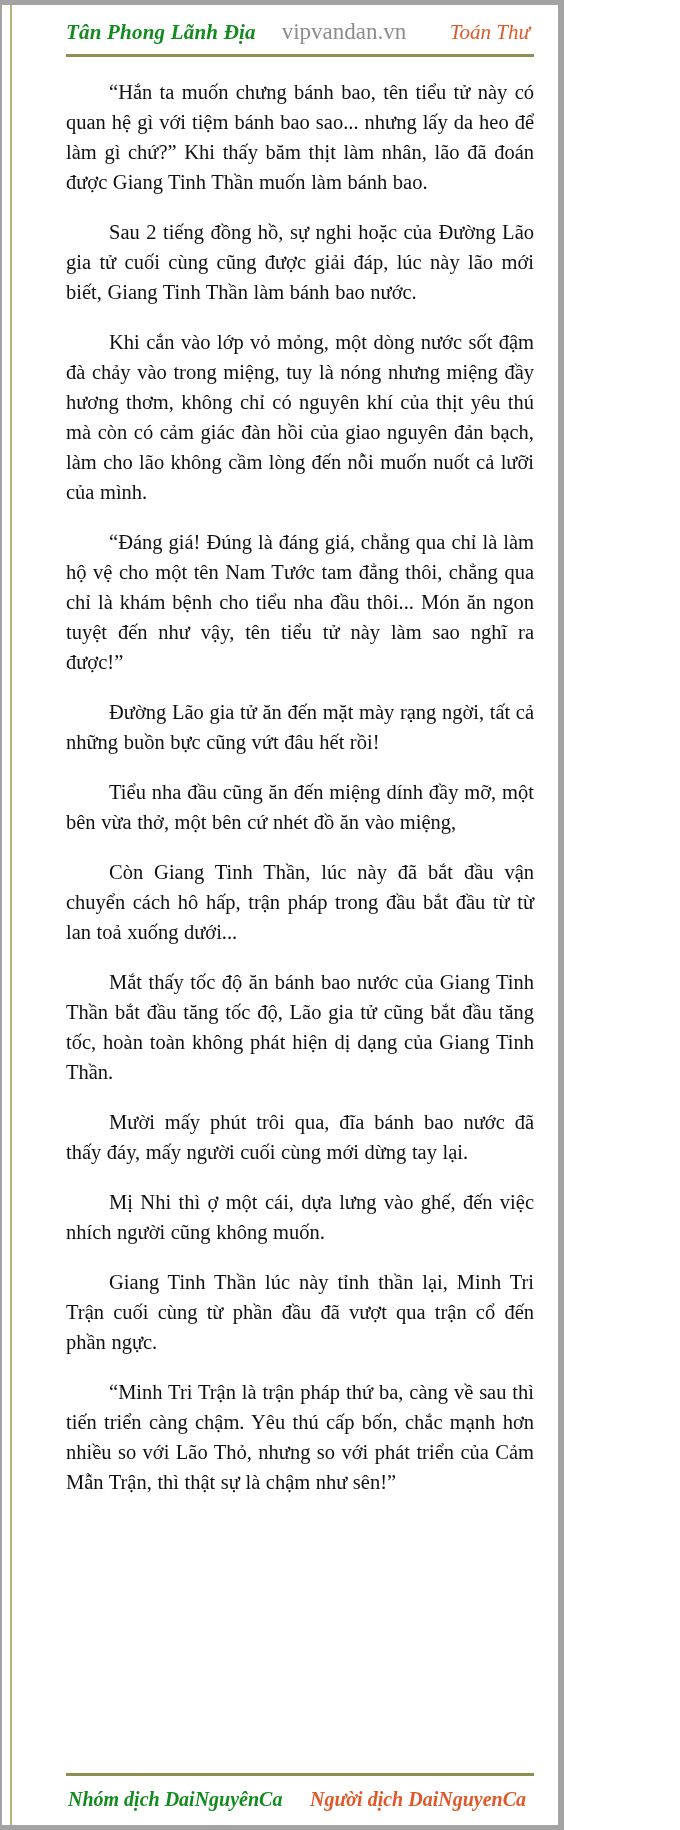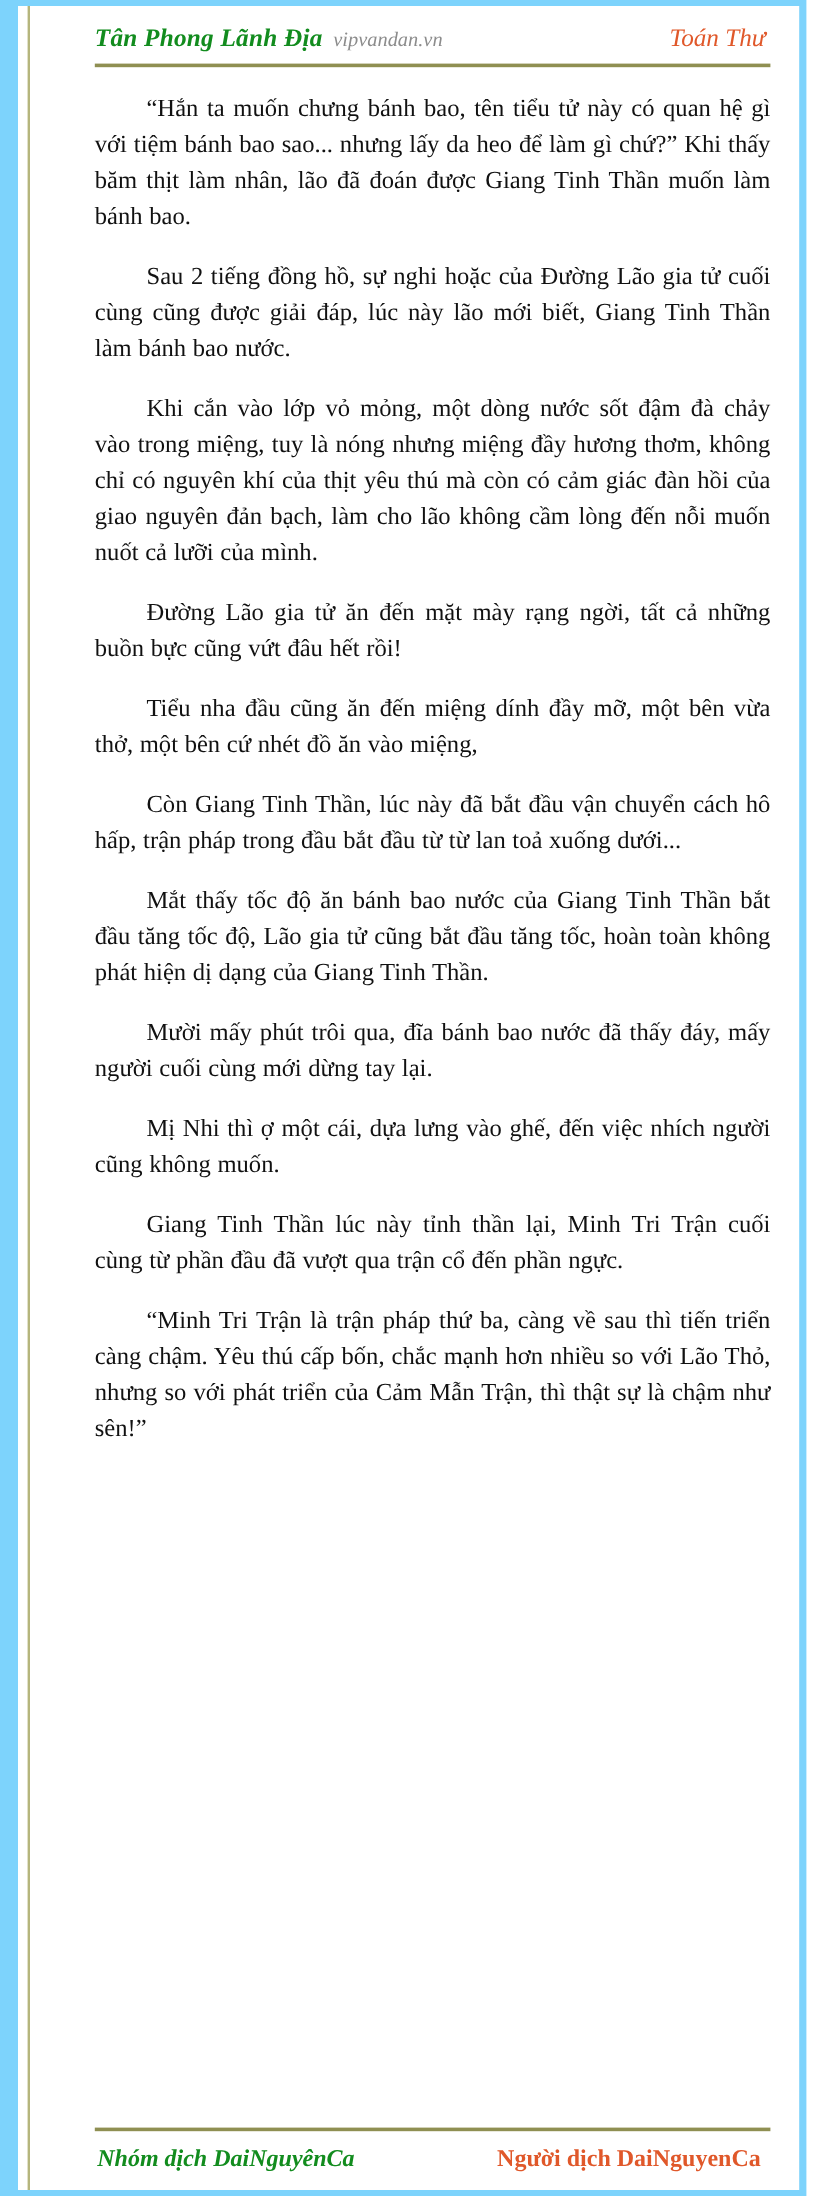--- a/index.html
+++ b/index.html
@@ -10,24 +10,24 @@
   }
   body {
     width: 680px;
     height: 1830px;
     font-family: "Liberation Serif", "DejaVu Serif", serif;
   }
 
   
   #page-frame {
     position: relative;
-    width: 672px;
+    width: 564px;
     height: 1830px;
-    background: #7dd3fc;
-    padding: 5px 6px 5px 15px;
+    background: #a3a3a3;
+    padding: 5px 6px 5px 2px;
     overflow: hidden;
   }
 
   
   #sheet {
     position: relative;
     width: 100%;
     height: 100%;
     background: #ffffff;
     overflow: hidden;
@@ -90,24 +90,23 @@
   }
   .hdr-site {
     font-style: italic;
     font-weight: bold;
     font-size: 21px;
     color: #128c1e;
     letter-spacing: 0.2px;
     white-space: nowrap;
   }
   .hdr-url {
-    font-style: italic;
-    font-size: 17px;
+    font-size: 23px;
     color: #8c8c8c;
-    margin-left: 9px;
+    margin-left: 26px;
     white-space: nowrap;
   }
   .hdr-spacer { flex: 1 1 auto; }
   .hdr-book {
     font-style: italic;
     font-weight: normal;
     font-size: 21px;
     color: #e0582a;
     white-space: nowrap;
   }
@@ -152,20 +151,21 @@
   }
   .ftr-left {
     font-style: italic;
     font-weight: bold;
     font-size: 20px;
     color: #128c1e;
     white-space: nowrap;
   }
   .ftr-spacer { flex: 1 1 auto; }
   .ftr-right {
+    font-style: italic;
     font-weight: bold;
     font-size: 20px;
     color: #e0582a;
     white-space: nowrap;
   }
 </style>
 </head>
 <body>
 
 <div id="page-frame">
@@ -185,20 +185,21 @@
           <span class="hdr-spacer"></span>
           <span class="hdr-book">Toán Thư</span>
         </div>
         <div class="rule"></div>
       </div>
 
       <div id="doc-body">
         <p>“Hắn ta muốn chưng bánh bao, tên tiểu tử này có quan hệ gì với tiệm bánh bao sao... nhưng lấy da heo để làm gì chứ?” Khi thấy băm thịt làm nhân, lão đã đoán được Giang Tinh Thần muốn làm bánh bao.</p>
         <p>Sau 2 tiếng đồng hồ, sự nghi hoặc của Đường Lão gia tử cuối cùng cũng được giải đáp, lúc này lão mới biết, Giang Tinh Thần làm bánh bao nước.</p>
         <p>Khi cắn vào lớp vỏ mỏng, một dòng nước sốt đậm đà chảy vào trong miệng, tuy là nóng nhưng miệng đầy hương thơm, không chỉ có nguyên khí của thịt yêu thú mà còn có cảm giác đàn hồi của giao nguyên đản bạch, làm cho lão không cầm lòng đến nỗi muốn nuốt cả lưỡi của mình.</p>
+        <p>“Đáng giá! Đúng là đáng giá, chẳng qua chỉ là làm hộ vệ cho một tên Nam Tước tam đẳng thôi, chẳng qua chỉ là khám bệnh cho tiểu nha đầu thôi... Món ăn ngon tuyệt đến như vậy, tên tiểu tử này làm sao nghĩ ra được!”</p>
         <p>Đường Lão gia tử ăn đến mặt mày rạng ngời, tất cả những buồn bực cũng vứt đâu hết rồi!</p>
         <p>Tiểu nha đầu cũng ăn đến miệng dính đầy mỡ, một bên vừa thở, một bên cứ nhét đồ ăn vào miệng,</p>
         <p>Còn Giang Tinh Thần, lúc này đã bắt đầu vận chuyển cách hô hấp, trận pháp trong đầu bắt đầu từ từ lan toả xuống dưới...</p>
         <p>Mắt thấy tốc độ ăn bánh bao nước của Giang Tinh Thần bắt đầu tăng tốc độ, Lão gia tử cũng bắt đầu tăng tốc, hoàn toàn không phát hiện dị dạng của Giang Tinh Thần.</p>
         <p>Mười mấy phút trôi qua, đĩa bánh bao nước đã thấy đáy, mấy người cuối cùng mới dừng tay lại.</p>
         <p>Mị Nhi thì ợ một cái, dựa lưng vào ghế, đến việc nhích người cũng không muốn.</p>
         <p>Giang Tinh Thần lúc này tỉnh thần lại, Minh Tri Trận cuối cùng từ phần đầu đã vượt qua trận cổ đến phần ngực.</p>
         <p>“Minh Tri Trận là trận pháp thứ ba, càng về sau thì tiến triển càng chậm. Yêu thú cấp bốn, chắc mạnh hơn nhiều so với Lão Thỏ, nhưng so với phát triển của Cảm Mẫn Trận, thì thật sự là chậm như sên!”</p>
       </div>
 

